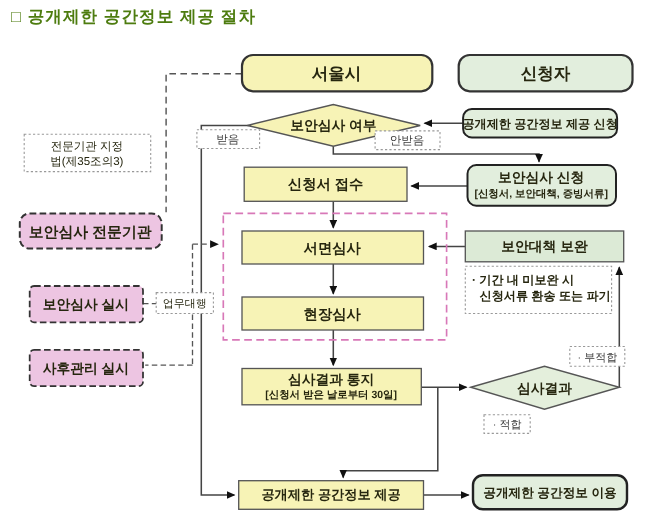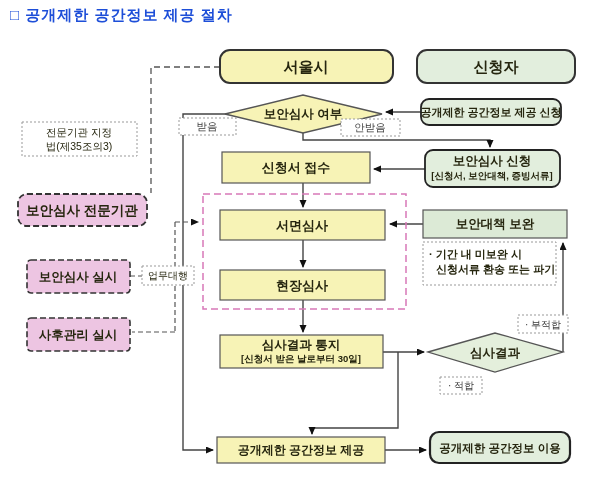--- a/index.html
+++ b/index.html
@@ -1,18 +1,18 @@
 <!DOCTYPE html>
 <html><head>
 <meta charset="utf-8">
 <style>
   html,body{margin:0;padding:0;background:#fff;}
   .stage{position:relative;width:600px;height:477px;background:#fff;overflow:hidden;
          font-family:"Liberation Sans","DejaVu Sans",sans-serif;}
-  .title{position:absolute;left:10px;top:6px;font-size:15px;font-weight:bold;color:#1d4ed8;
+  .title{position:absolute;left:10px;top:6px;font-size:15px;font-weight:bold;color:#4d7c0f;
          letter-spacing:1px;}
   svg{position:absolute;left:0;top:0;}
   text{font-family:"Liberation Sans","DejaVu Sans",sans-serif;fill:#26260f;}
   .b{font-weight:bold;}
   .lbl{fill:#3a3a3a;}
 </style>
 </head>
 <body>
 
 <div class="stage">

